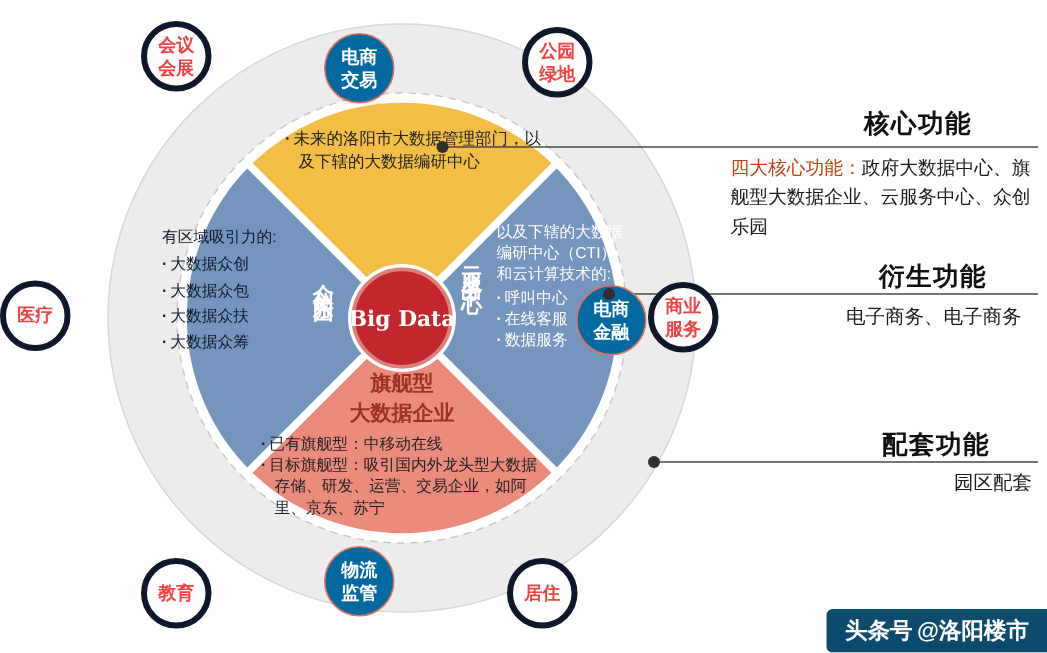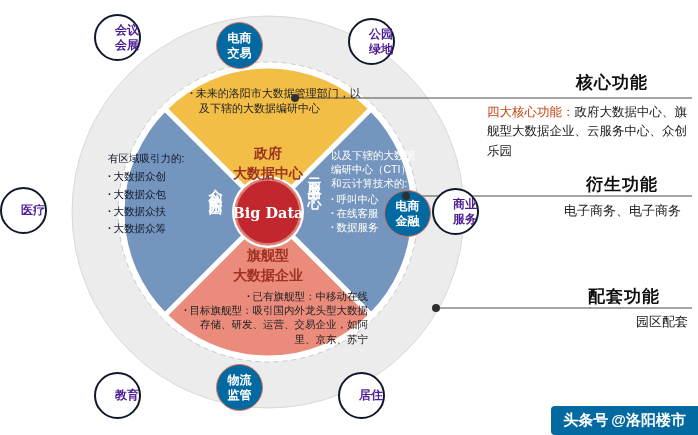--- a/index.html
+++ b/index.html
@@ -17,35 +17,35 @@
   .v-title { position:absolute; writing-mode:vertical-rl; font-weight:bold; color:#fff;
              font-size:14px; letter-spacing:4px; z-index:2; }
 
   .center-badge { position:absolute; left:232px; top:176px; width:72px; height:72px;
                   display:flex; align-items:center; justify-content:center; z-index:2;
                   color:#fff; font-family:"DejaVu Serif", serif; font-weight:bold; font-size:14.5px; }
 
   .node { position:absolute; width:47px; height:47px; border-radius:50%; z-index:3;
           display:flex; align-items:center; justify-content:center; text-align:center;
           font-size:12px; font-weight:bold; }
-  .node.plain  { background:#fff; border:2px solid #0f172a; color:#4c1d95;justify-content:flex-end; }
+  .node.plain  { background:#fff; border:4px solid #0f172a; color:#ef4444; }
   .node.accent { background:#0369a1; border:1px solid #E4705F; color:#fff; }
   .node-label { white-space:pre-line; line-height:1.2; }
 
   .dot { position:absolute; width:8px; height:8px; border-radius:50%; background:#2f2f2f; z-index:5; }
 
   .ann-title { position:absolute; font-size:17px; font-weight:bold; color:#101010; letter-spacing:1px; z-index:2; }
   .ann-text  { position:absolute; font-size:12.5px; color:#1a1a1a; line-height:1.55; z-index:2; }
   .core-text    { left:487px; top:103px; width:211px; }
   .derived-text { right:17px; top:201px; font-size:13px; }
   .support-text { right:10px; top:312px; font-size:13px; }
   .lead { color:#c2410c; font-weight:normal; }
 
   .watermark { position:absolute; right:0; top:406px; height:29px; padding:0 12px; z-index:6;
-               background:#0369a1; border-radius:4px 0 0 4px; display:flex; align-items:center;
+               background:#0c4a6e; border-radius:4px 0 0 4px; display:flex; align-items:center;
                font-size:15px; font-weight:bold; }
   .wm-prefix { color:#fff; }
   .wm-name   { color:#fff; margin-left:3px; }
 </style>
 </head>
 <body>
 
 <div class="stage">
 
   <svg width="698" height="435" viewBox="0 0 698 435">
@@ -61,43 +61,41 @@
     <line x1="406" y1="196" x2="692" y2="196" stroke="#4a4a4a" stroke-width="1"></line>
     <line x1="436" y1="308" x2="692" y2="308" stroke="#4a4a4a" stroke-width="1"></line>
 
     <circle cx="268" cy="212" r="36" fill="#ffffff"></circle>
     <circle cx="268" cy="212" r="32.5" fill="#C1272D" stroke="#DD8078" stroke-width="2.5"></circle>
   </svg>
 
   <div class="q-text" style="left:190px; top:86px; width:175px; font-size:11px;">
     <div class="bullet">未来的洛阳市大数据管理部门，以及下辖的大数据编研中心</div>
   </div>
-  <div class="q-title" style="left:203px; top:144px; width:130px;">政府
-大数据中心</div>
 
   <div class="v-title" style="left:306px; top:167px;">云服务中心</div>
   <div class="q-text" style="left:331px; top:148px; width:86px; color:#fff;">
     <div class="intro">以及下辖的大数据编研中心（CTI）和云计算技术的:</div>
     <div class="bullet">呼叫中心</div>
     <div class="bullet">在线客服</div>
     <div class="bullet">数据服务</div>
   </div>
 
   <div class="q-text" style="left:108px; top:150px; width:95px; line-height:1.65; color:#10182b;">
     <div class="intro">有区域吸引力的:</div>
     <div class="bullet">大数据众创</div>
     <div class="bullet">大数据众包</div>
     <div class="bullet">大数据众扶</div>
     <div class="bullet">大数据众筹</div>
   </div>
   <div class="v-title" style="left:207px; top:178px;">众创乐园</div>
 
   <div class="q-title" style="left:203px; top:246px; width:130px;">旗舰型
 大数据企业</div>
-  <div class="q-text" style="left:174px; top:289px; width:194px;text-align:right;">
+  <div class="q-text" style="left:174px; top:289px; width:194px;">
     <div class="bullet">已有旗舰型：中移动在线</div>
     <div class="bullet">目标旗舰型：吸引国内外龙头型大数据存储、研发、运营、交易企业，如阿里、京东、苏宁</div>
   </div>
 
   <div class="center-badge">Big Data</div>
 
   <div class="node plain" style="left:94px;  top:14px;">
       <span class="node-label">会议
 会展</span>
     </div>

